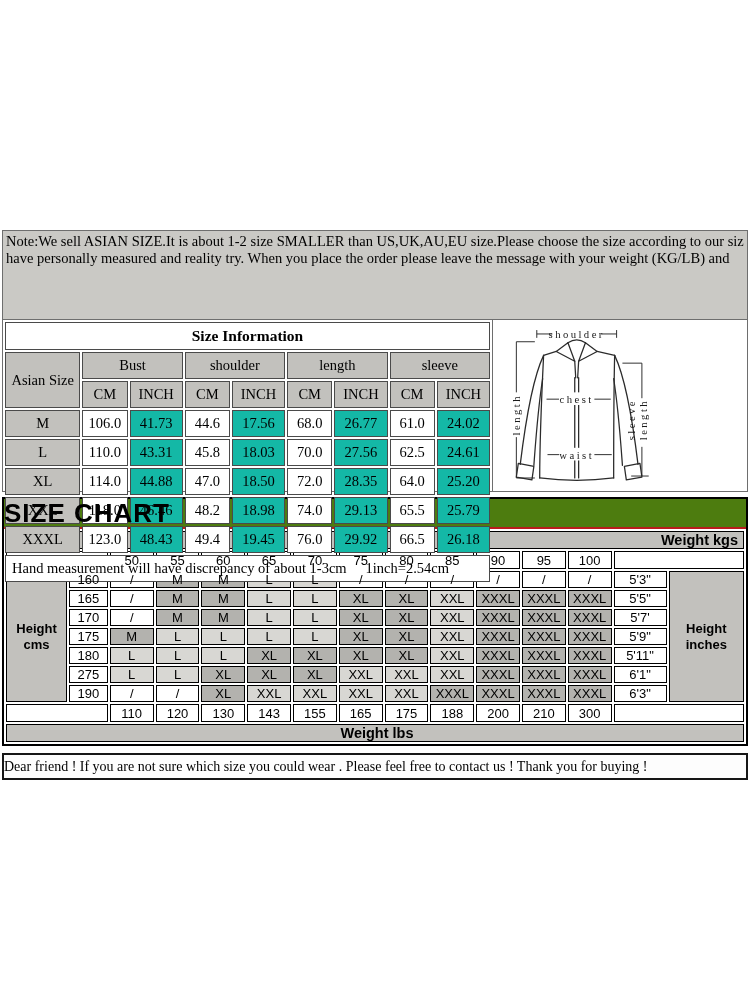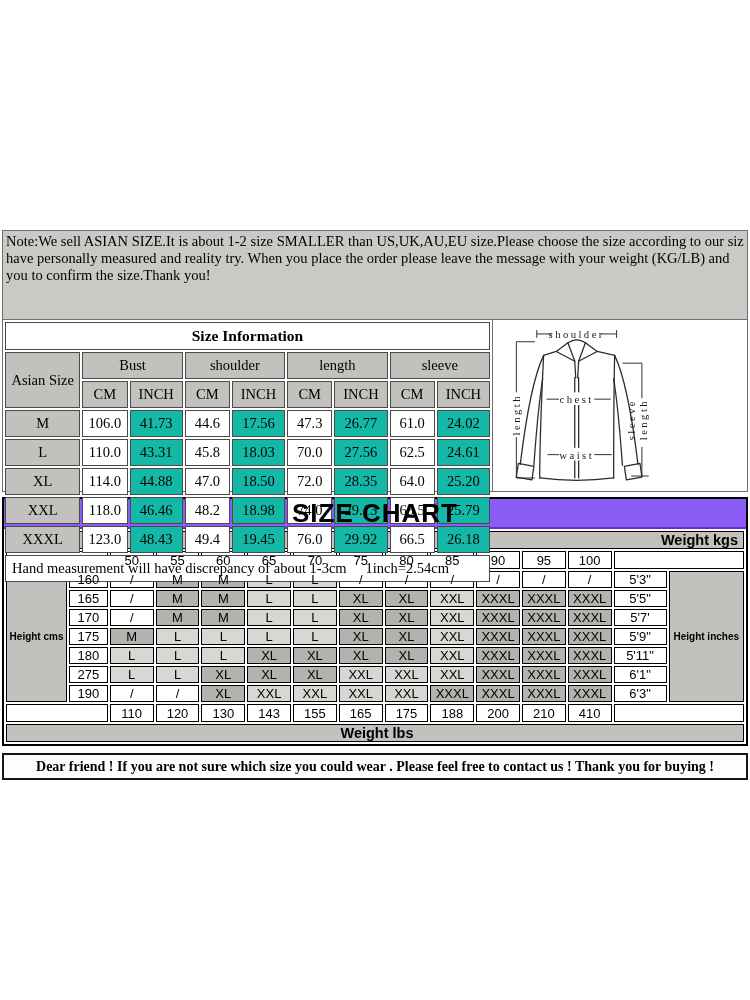--- a/index.html
+++ b/index.html
@@ -20,44 +20,43 @@
   .info-table td.inch{background:#14b8a6}
   .info-table td.footnote-cell{text-align:left}
   .footnote-wrap{display:flex;justify-content:space-between;padding:0 36px 0 2px}
 
   .diagram{flex:1;border-left:1px solid #6e6e6e;background:#fff;overflow:hidden}
   .diagram svg{display:block}
   .diag-label{font-family:"Liberation Serif",serif;font-size:11px;letter-spacing:2.5px;fill:#1a1a1a}
 
   
   .chart-box{border:2px solid #000;margin-top:5px;background:#fff}
-  .chart-title{font-family:"Liberation Sans",sans-serif;font-weight:bold;font-size:26px;line-height:28px;text-align:center;letter-spacing:1px;border-bottom:2px solid #6d28d9;background:#8b5cf6}
+  .chart-title{font-family:"Liberation Sans",sans-serif;font-weight:bold;font-size:26px;line-height:28px;text-align:left;letter-spacing:1px;border-bottom:2px solid #b91c1c;background:#4d7c0f}
   .chart-table{width:100%;border-collapse:separate;border-spacing:2px;table-layout:fixed;font-family:"Liberation Sans",sans-serif;font-size:13px;text-align:center}
   .chart-table td{border:1px solid #000;height:15px;overflow:hidden;padding:0;background:#fff;white-space:nowrap}
   .chart-table td.g{background:#c2c1bd}
   .chart-table td.dk{background:#b3b2ae}
   .chart-table td.lt{background:#d8d7d3}
   .chart-table td.bar{font-weight:bold;font-size:14.5px;height:17px}
   .chart-table td.hdr{height:18px}
   .chart-table td.right{text-align:right;padding-right:5px}
   .chart-table td.left{text-align:center;padding-left:4px}
-  .chart-table td.axis{font-weight:bold;font-size:10px;line-height:16px;white-space:normal}
+  .chart-table td.axis{font-weight:bold;font-size:13px;line-height:16px;white-space:normal}
 
   
-  .friend-box{margin-top:7px;border:2px solid #161616;text-align:center;font-weight:bold;font-size:14px;line-height:19px;padding:2px 0;white-space:nowrap;overflow:hidden;background:#fdfdfd}
+  .friend-box{margin-top:7px;border:2px solid #161616;text-align:left;font-weight:normal;font-size:14px;line-height:19px;padding:2px 0;white-space:nowrap;overflow:hidden;background:#fdfdfd}
 </style>
 </head>
 <body>
 
 <div class="content">
 
   <div class="note-box">
       <div class="note-line">Note:We sell ASIAN SIZE.It is about 1-2 size SMALLER than US,UK,AU,EU size.Please choose the size according to our size</div>
       <div class="note-line">have personally measured and reality try. When you place the order please leave the message with your weight (KG/LB) and</div>
-      <div class="note-line">you to confirm the size.Thank you!</div>
     </div>
 
   <div class="info-section">
     <table class="info-table">
       <colgroup>
         <col style="width:75px">
           <col style="width:45px">
           <col style="width:53px">
           <col style="width:45px">
           <col style="width:53px">
@@ -88,21 +87,21 @@
             <td class="g">INCH</td>
           </tr>
       </tbody>
       <tbody>
           <tr>
             <td class="g">M</td>
             <td>106.0</td>
             <td class="inch">41.73</td>
             <td>44.6</td>
             <td class="inch">17.56</td>
-            <td>47.3</td>
+            <td>68.0</td>
             <td class="inch">26.77</td>
             <td>61.0</td>
             <td class="inch">24.02</td>
           </tr>
           <tr>
             <td class="g">L</td>
             <td>110.0</td>
             <td class="inch">43.31</td>
             <td>45.8</td>
             <td class="inch">18.03</td>
@@ -350,21 +349,21 @@
           <td class="hdr">110</td>
             <td class="hdr">120</td>
             <td class="hdr">130</td>
             <td class="hdr">143</td>
             <td class="hdr">155</td>
             <td class="hdr">165</td>
             <td class="hdr">175</td>
             <td class="hdr">188</td>
             <td class="hdr">200</td>
             <td class="hdr">210</td>
-            <td class="hdr">410</td>
+            <td class="hdr">300</td>
             <td colspan="2" class="hdr"></td>
         </tr>
         <tr>
           <td colspan="15" class="g bar left">Weight lbs</td>
         </tr>
       </tbody>
     </table>
   </div>
 
   <div class="friend-box">Dear friend ! If you are not sure which size you could wear . Please feel free to contact us ! Thank you for buying !</div>

